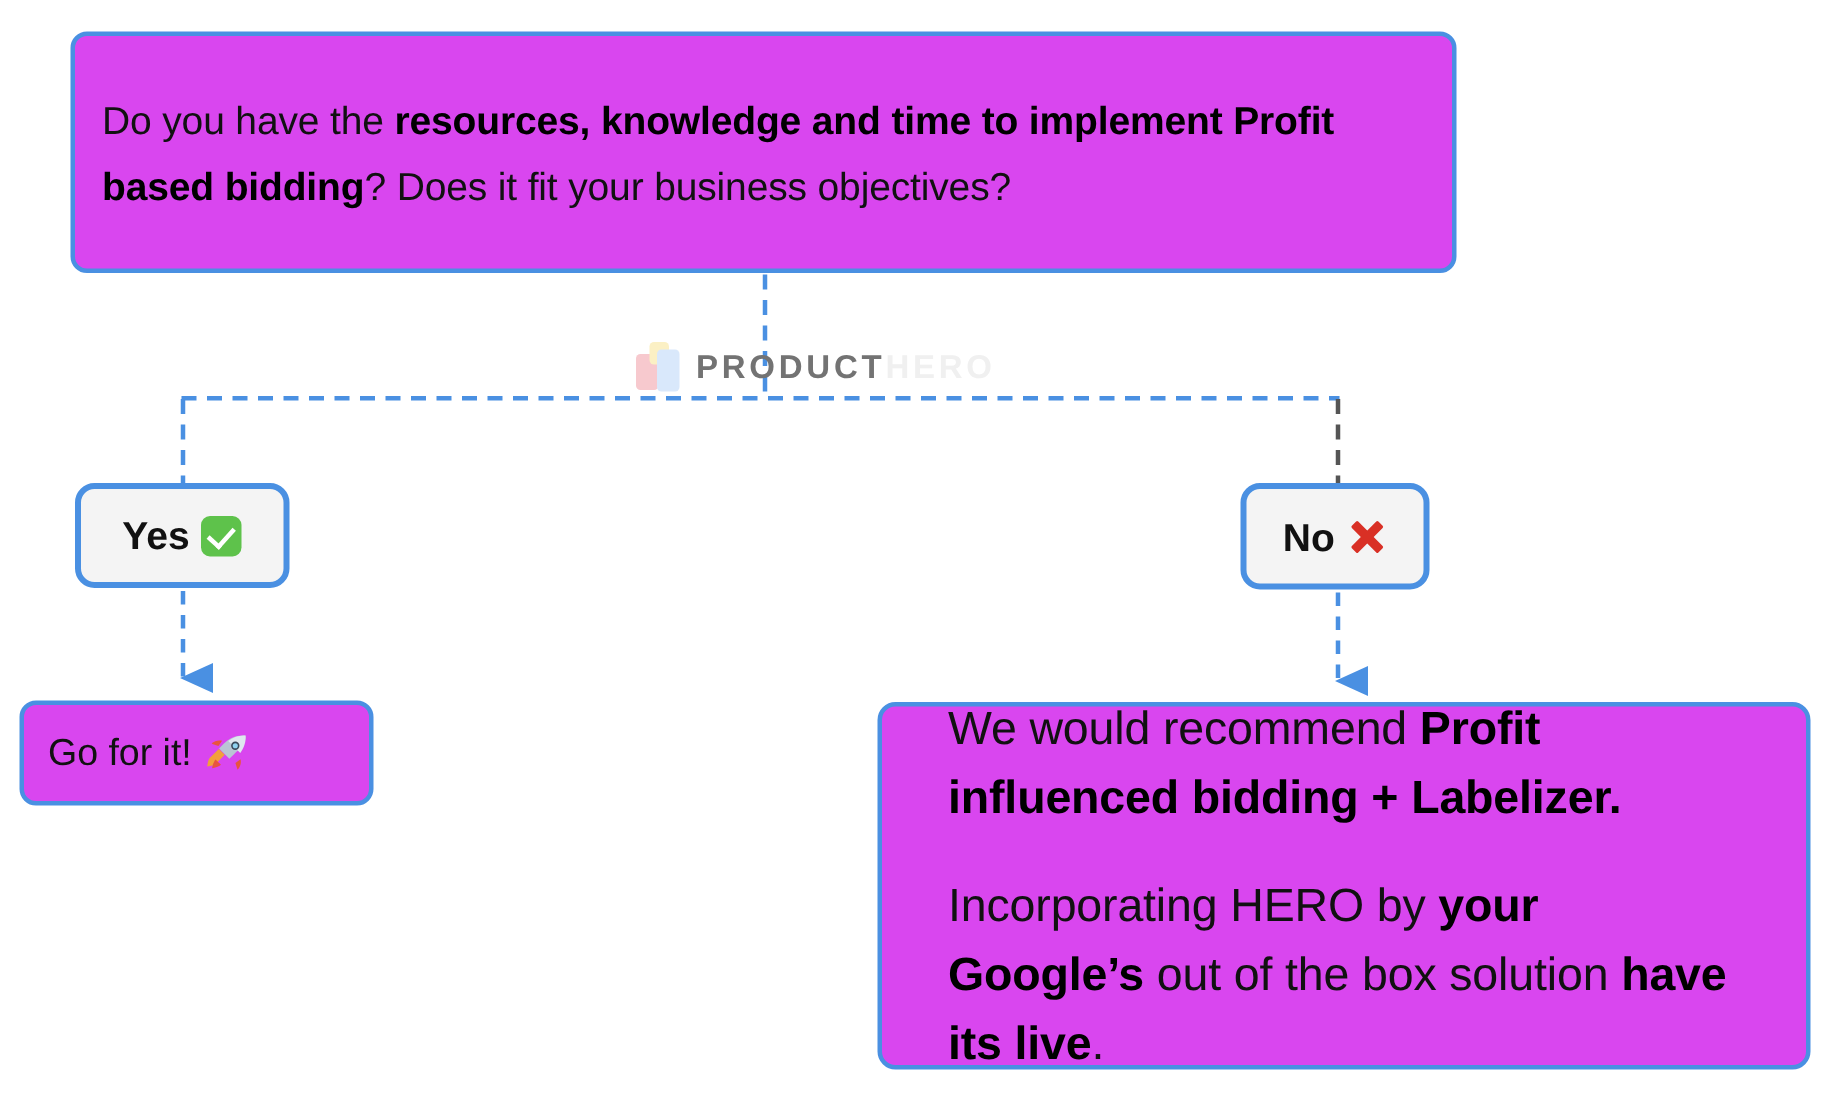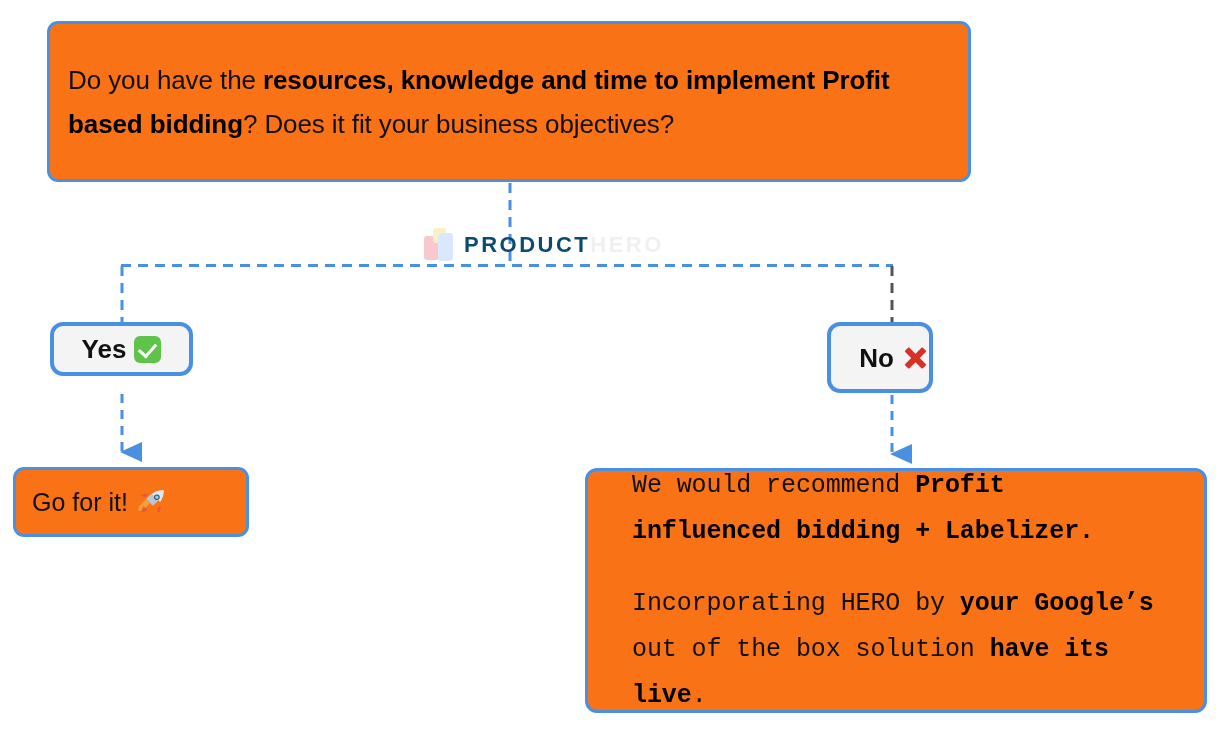--- a/index.html
+++ b/index.html
@@ -70,30 +70,30 @@
     width: 15px; height: 28px;
     background: #d9e8fb;
   }
   .wm-text {
     font-size: 22px;
     letter-spacing: 2.5px;
     font-weight: 700;
     line-height: 1;
     white-space: nowrap;
   }
-  .wm-text .strong { color: #0c4a6e; }
+  .wm-text .strong { color: #737373; }
   .wm-text .light  { color: #f0f0f0; }
 
   
   .node {
     position: absolute;
     box-sizing: border-box;
     border: 3px solid #4a90e2;
     border-radius: 12px;
-    background: #f97316;
+    background: #d946ef;
     display: flex;
     align-items: center;
   }
   .node .inner {
     width: 100%;
   }
   .node p {
     margin: 0;
     color: #111111;
     font-weight: 400;
@@ -135,28 +135,27 @@
     color: #111111;
     display: inline-flex;
     align-items: center;
     gap: 8px;
     line-height: 1;
   }
   #node-yes {
     left: 50px;
     top: 322px;
     width: 143px;
-    height: 54px;
+    height: 70px;
   }
   #node-no {
     left: 827px;
     top: 322px;
-    width: 106px;
+    width: 126px;
     height: 71px;
-    justify-content: flex-end;
   }
 
   
   .gl-check {
     width: 27px; height: 27px;
     background: #5ec24b;
     border-radius: 6px;
     position: relative;
     display: inline-block;
     vertical-align: middle;
@@ -214,24 +213,23 @@
   
   #node-recommend {
     left: 585px;
     top: 468px;
     width: 622px;
     height: 245px;
     border-radius: 12px;
     padding: 0 44px;
   }
   #node-recommend p {
-    font-size: 25px;
+    font-size: 31px;
     line-height: 46px;
     letter-spacing: -0.1px;
-    font-family: Liberation Mono, monospace;
   }
   #node-recommend p + p {
     margin-top: 26px;
   }
 </style>
 </head>
 <body>
 
 <div id="canvas">
 

